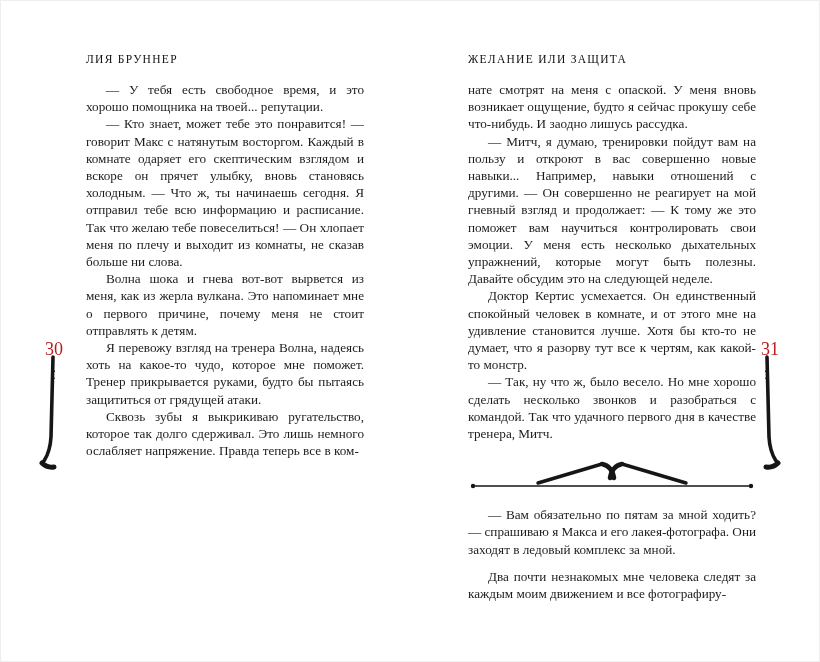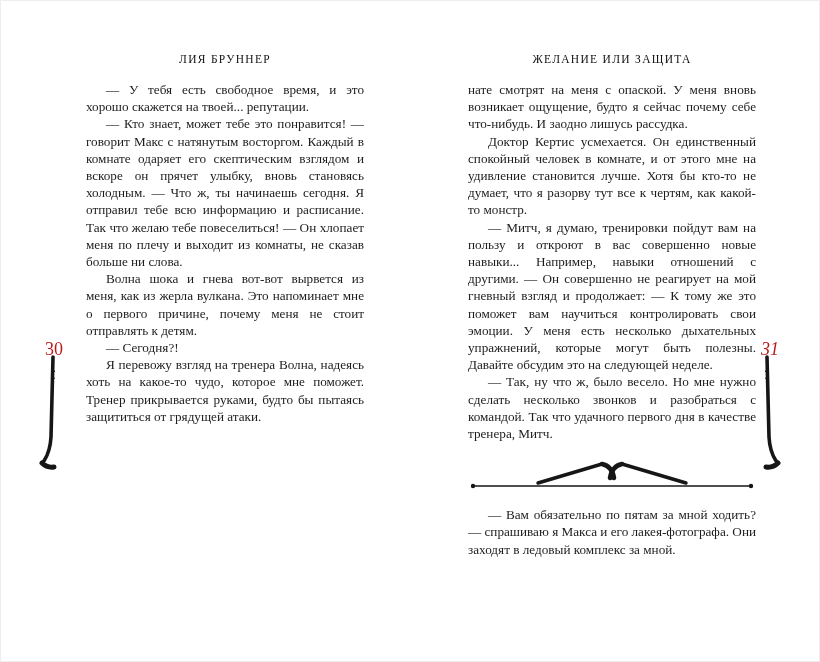--- a/index.html
+++ b/index.html
@@ -10,21 +10,21 @@
     border:1px solid #eeeeee;
     box-sizing:border-box;
     font-family:"Liberation Serif", serif;
     color:#1c1c1c;
     overflow:hidden;
   }
   .page{position:absolute;top:52px;}
   .page-left{left:85px;width:278px;}
   .page-right{left:467px;width:288px;}
   .page-header{
-    text-align:center;
+    text-align:left;
     font-size:11.5px;
     letter-spacing:1.3px;
     margin:0 0 16px 0;
     font-weight:normal;
     color:#111;
   }
   .body p{
     font-size:13.2px;
     line-height:17.2px;
     text-align:justify;
@@ -33,21 +33,21 @@
   }
   .body p.no-indent{text-indent:0;}
   .body p.scene-gap{margin-top:10px;}
   .pagenum{
     position:absolute;
     font-size:18px;
     color:#b91c1c;
     margin-top:7px;
   }
   .pagenum-left{left:44px;top:331px;}
-  .pagenum-right{left:760px;top:331px;font-style:italic;}
+  .pagenum-right{left:760px;top:331px;}
   .margin-stick{
     position:absolute;
     width:22px;height:120px;
   }
   .margin-stick-left{left:38px;top:352px;}
   .margin-stick-right{left:758px;top:352px;transform:scaleX(-1);}
   .divider{
     width:100%;
     height:46px;
     margin:10px 0 8px 0;
@@ -74,47 +74,48 @@
       <path d="M12.4 18 l3.6 .4 M12.1 25 l3.6 .4" stroke="#161616" stroke-width="1.4"></path>
     </svg>
   </div>
 
   <div class="pagenum pagenum-left">30</div>
   <div class="pagenum pagenum-right">31</div>
 
   <div class="page page-left">
     <h1 class="page-header">ЛИЯ БРУННЕР</h1>
     <div class="body">
-      <p>— У тебя есть свободное время, и это хорошо скажется на твоей... репутации.</p>
+      <p>— У тебя есть свободное время, и это хорошо помощника на твоей... репутации.</p>
       <p>— Кто знает, может тебе это понравится! — говорит Макс с натянутым восторгом. Каждый в комнате одаряет его скептическим взглядом и вскоре он прячет улыбку, вновь становясь холодным. — Что ж, ты начинаешь сегодня. Я отправил тебе всю информацию и расписание. Так что желаю тебе повеселиться! — Он хлопает меня по плечу и выходит из комнаты, не сказав больше ни слова.</p>
       <p>Волна шока и гнева вот-вот вырвется из меня, как из жерла вулкана. Это напоминает мне о первого причине, почему меня не стоит отправлять к детям.</p>
-      <p>— Сегодня?!</p>
       <p>Я перевожу взгляд на тренера Волна, надеясь хоть на какое-то чудо, которое мне поможет. Тренер прикрывается руками, будто бы пытаясь защититься от грядущей атаки.</p>
+      <p>Сквозь зубы я выкрикиваю ругательство, которое так долго сдерживал. Это лишь немного ослабляет напряжение. Правда теперь все в ком-</p>
     </div>
   </div>
 
   <div class="page page-right">
     <h1 class="page-header">ЖЕЛАНИЕ ИЛИ ЗАЩИТА</h1>
     <div class="body">
-      <p class="no-indent">нате смотрят на меня с опаской. У меня вновь возникает ощущение, будто я сейчас почему себе что-нибудь. И заодно лишусь рассудка.</p>
+      <p class="no-indent">нате смотрят на меня с опаской. У меня вновь возникает ощущение, будто я сейчас прокушу себе что-нибудь. И заодно лишусь рассудка.</p>
+      <p>— Митч, я думаю, тренировки пойдут вам на пользу и откроют в вас совершенно новые навыки... Например, навыки отношений с другими. — Он совершенно не реагирует на мой гневный взгляд и продолжает: — К тому же это поможет вам научиться контролировать свои эмоции. У меня есть несколько дыхательных упражнений, которые могут быть полезны. Давайте обсудим это на следующей неделе.</p>
       <p>Доктор Кертис усмехается. Он единственный спокойный человек в комнате, и от этого мне на удивление становится лучше. Хотя бы кто-то не думает, что я разорву тут все к чертям, как какой-то монстр.</p>
-      <p>— Митч, я думаю, тренировки пойдут вам на пользу и откроют в вас совершенно новые навыки... Например, навыки отношений с другими. — Он совершенно не реагирует на мой гневный взгляд и продолжает: — К тому же это поможет вам научиться контролировать свои эмоции. У меня есть несколько дыхательных упражнений, которые могут быть полезны. Давайте обсудим это на следующей неделе.</p>
-      <p>— Так, ну что ж, было весело. Но мне нужно сделать несколько звонков и разобраться с командой. Так что удачного первого дня в качестве тренера, Митч.</p>
+      <p>— Так, ну что ж, было весело. Но мне хорошо сделать несколько звонков и разобраться с командой. Так что удачного первого дня в качестве тренера, Митч.</p>
 
       <div class="divider">
         <svg viewBox="0 0 288 46" xmlns="http://www.w3.org/2000/svg">
           <line x1="5" y1="34" x2="283" y2="34" stroke="#161616" stroke-width="1.4"></line>
           <circle cx="5" cy="34" r="2.2" fill="#161616"></circle>
           <circle cx="283" cy="34" r="2.2" fill="#161616"></circle>
 
           <path d="M70 31 L134 12" fill="none" stroke="#161616" stroke-width="3.4" stroke-linecap="round"></path>
           <path d="M134 12 Q144 14 146 26" fill="none" stroke="#161616" stroke-width="4.6" stroke-linecap="round"></path>
 
           <path d="M218 31 L154 12" fill="none" stroke="#161616" stroke-width="3.4" stroke-linecap="round"></path>
           <path d="M154 12 Q144 14 142 26" fill="none" stroke="#161616" stroke-width="4.6" stroke-linecap="round"></path>
         </svg>
       </div>
 
       <p>— Вам обязательно по пятам за мной ходить? — спрашиваю я Макса и его лакея-фотографа. Они заходят в ледовый комплекс за мной.</p>
+      <p class="scene-gap">Два почти незнакомых мне человека следят за каждым моим движением и все фотографиру-</p>
     </div>
   </div>
 
 </div>
 
 </body></html>

